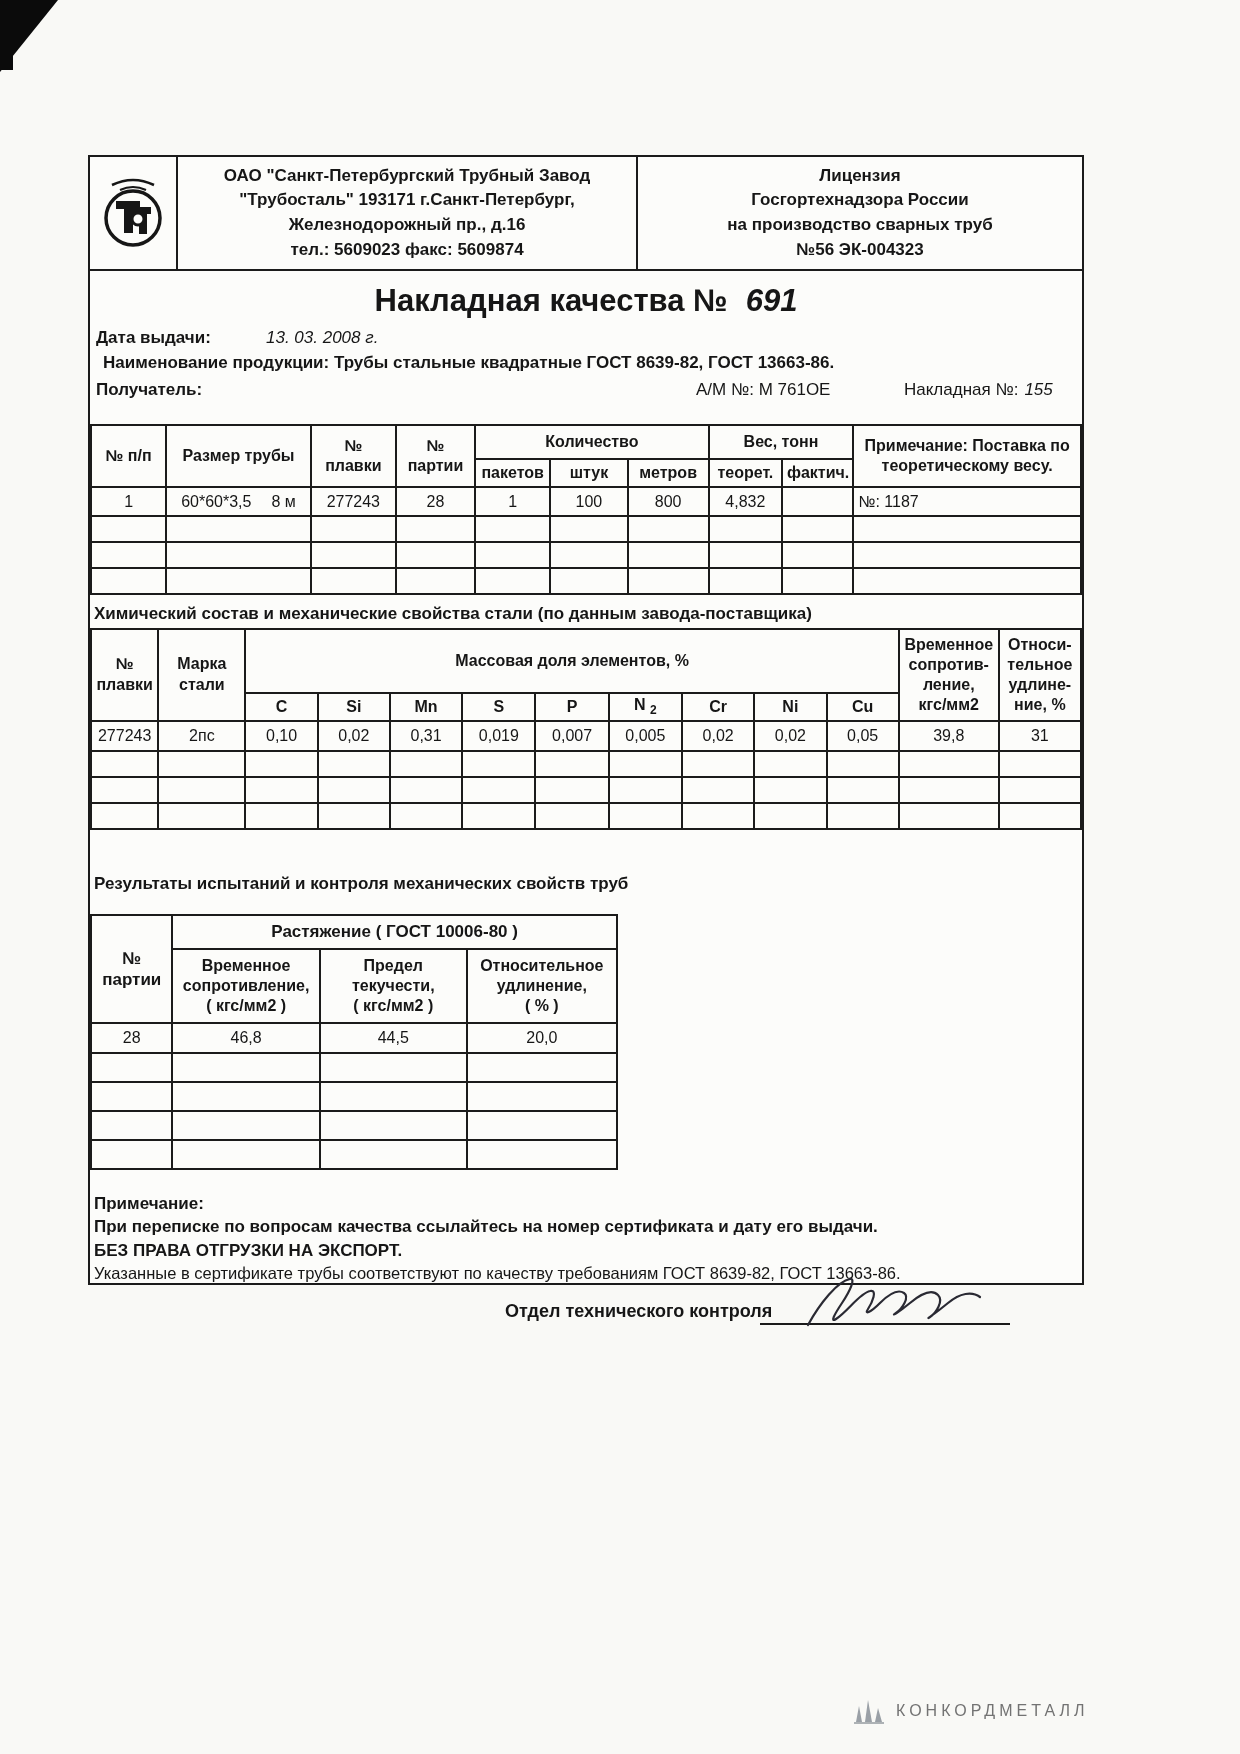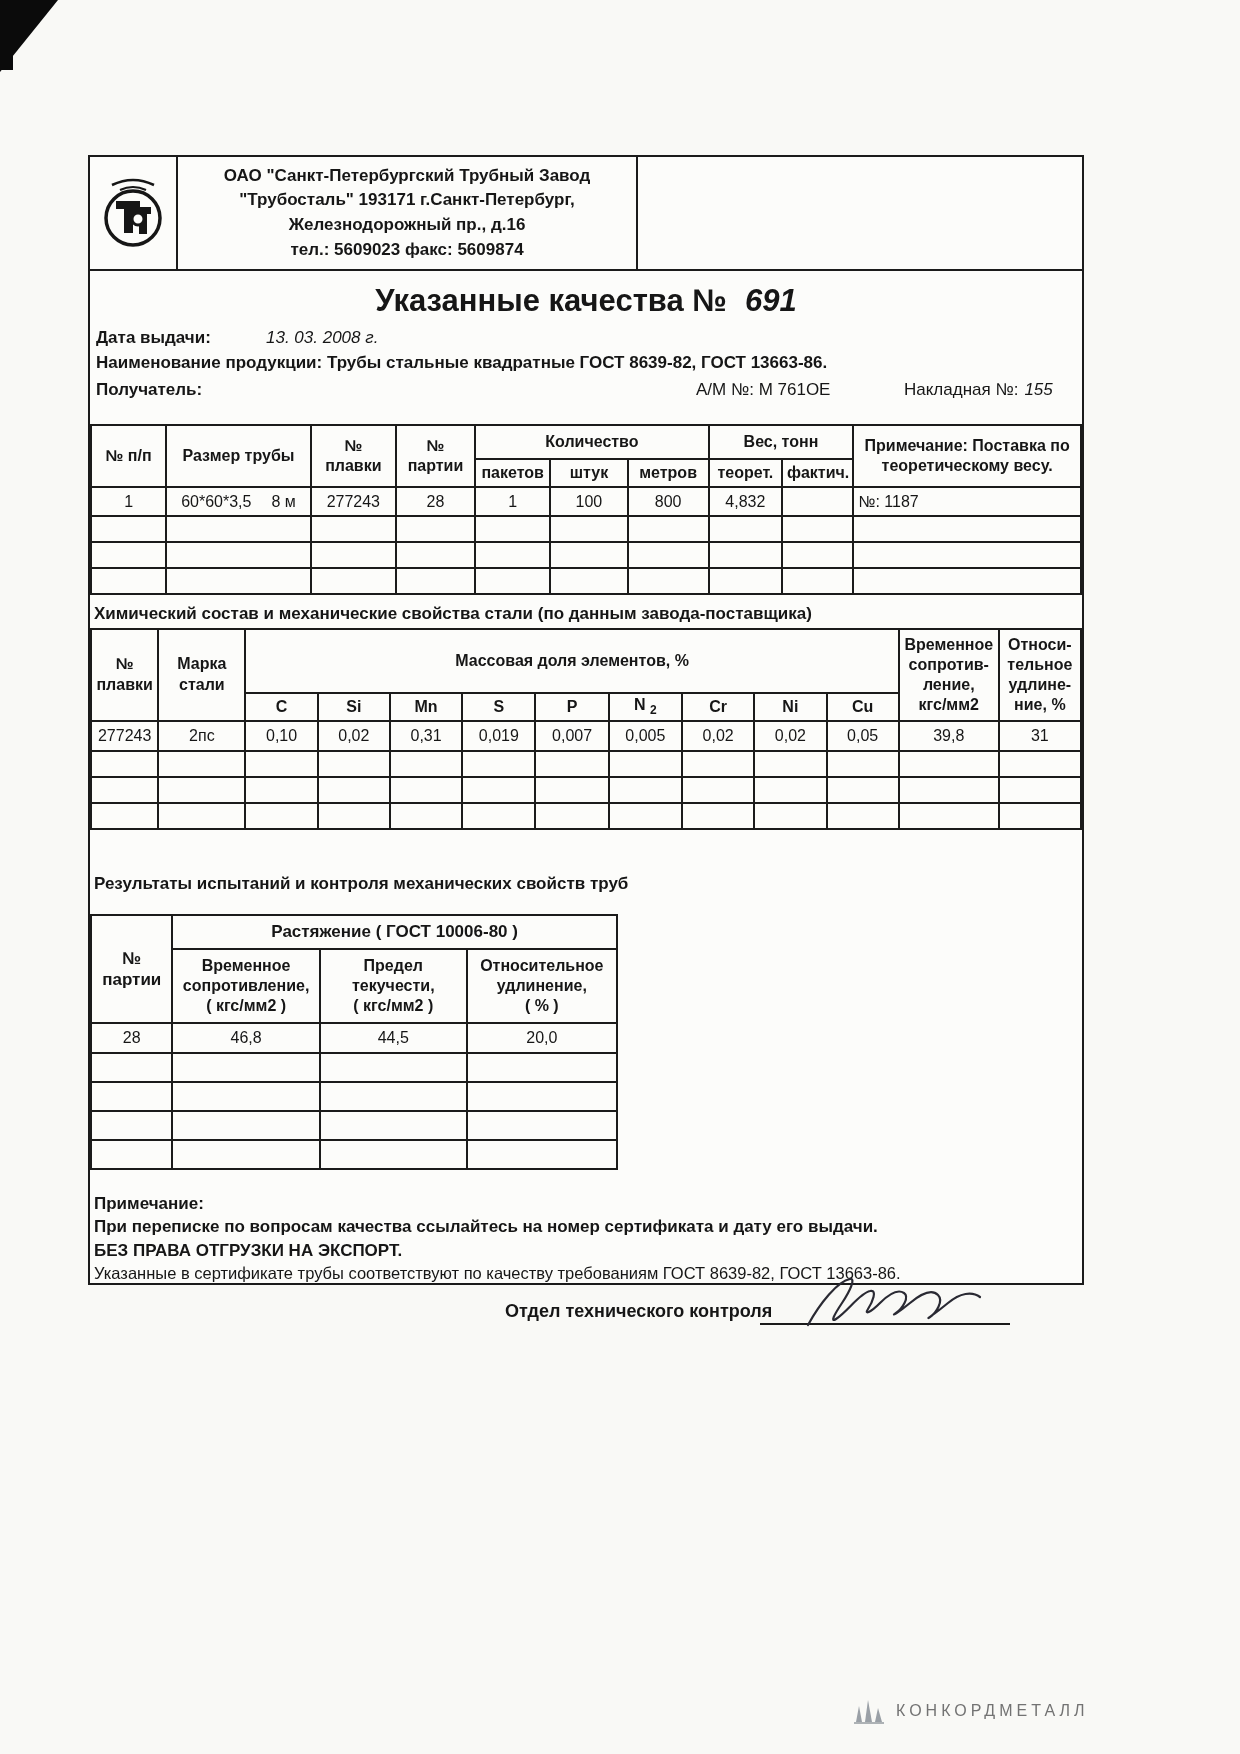--- a/index.html
+++ b/index.html
@@ -28,21 +28,21 @@
   .hdr-license{flex:1;display:flex;flex-direction:column;justify-content:center;text-align:center;font-weight:bold;font-size:17px;line-height:1.45;}
 
   .title-row{margin-top:12px;text-align:center;font-size:31px;font-weight:bold;}
   .title-num{font-style:italic;margin-left:18px;}
 
   .info{padding:0 6px;}
   .line{position:relative;font-size:17px;}
   .line-date{margin-top:9px;}
   .lbl{font-weight:bold;}
   .date-val{font-style:italic;position:absolute;left:170px;top:0;font-weight:normal;}
-  .line-product{margin-top:5px;font-weight:bold;}
+  .line-product{margin-top:5px;font-weight:bold;margin-left:7px;}
   .line-receiver{margin-top:7px;height:22px;}
   .am{position:absolute;left:600px;top:0;font-weight:normal;}
   .invoice{position:absolute;left:808px;top:0;font-weight:normal;}
   .invoice-val{font-style:italic;margin-left:6px;}
 
   table{border-collapse:collapse;width:100%;table-layout:fixed;}
   th,td{border:2px solid #1b1b1b;font-size:16px;padding:1px 4px;text-align:center;overflow:hidden;}
   th{font-weight:bold;line-height:1.25;}
   td.val{font-weight:normal;}
   td.val-left{font-weight:normal;text-align:left;}
@@ -104,24 +104,30 @@
         <rect x="39" y="30" width="8" height="27" fill="#161616"></rect>
         <circle cx="38" cy="42" r="6" fill="#fcfcfa" stroke="#161616" stroke-width="3"></circle>
       </svg>
     </div>
     <div class="hdr-company">
       <span>ОАО "Санкт-Петербургский Трубный Завод</span>
       <span>"Трубосталь"   193171   г.Санкт-Петербург,</span>
       <span>Железнодорожный пр., д.16</span>
       <span>тел.: 5609023     факс: 5609874</span>
     </div>
+    <div class="hdr-license">
+      <span>Лицензия</span>
+      <span>Госгортехнадзора России</span>
+      <span>на производство сварных труб</span>
+      <span>№56      ЭК-004323</span>
+    </div>
   </div>
 
   <div class="title-row">
-    <span>Указанные качества №</span><span class="title-num">691</span>
+    <span>Накладная качества №</span><span class="title-num">691</span>
   </div>
 
   <div class="info">
     <div class="line line-date">
       <span class="lbl">Дата выдачи:</span>
       <span class="date-val">13. 03.   2008 г.</span>
     </div>
     <div class="line line-product">Наименование продукции: Трубы стальные  квадратные ГОСТ 8639-82, ГОСТ 13663-86.</div>
     <div class="line line-receiver">
       <span class="lbl">Получатель:</span>

